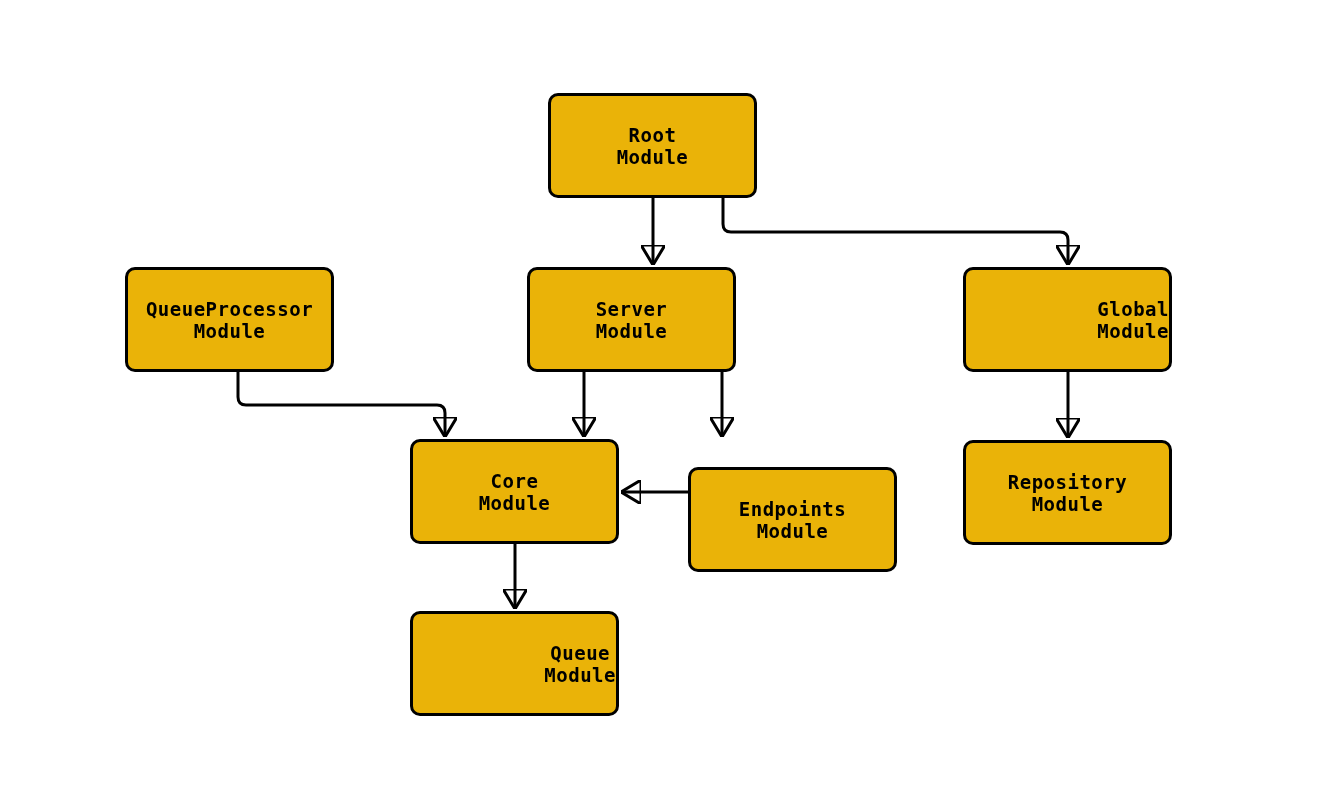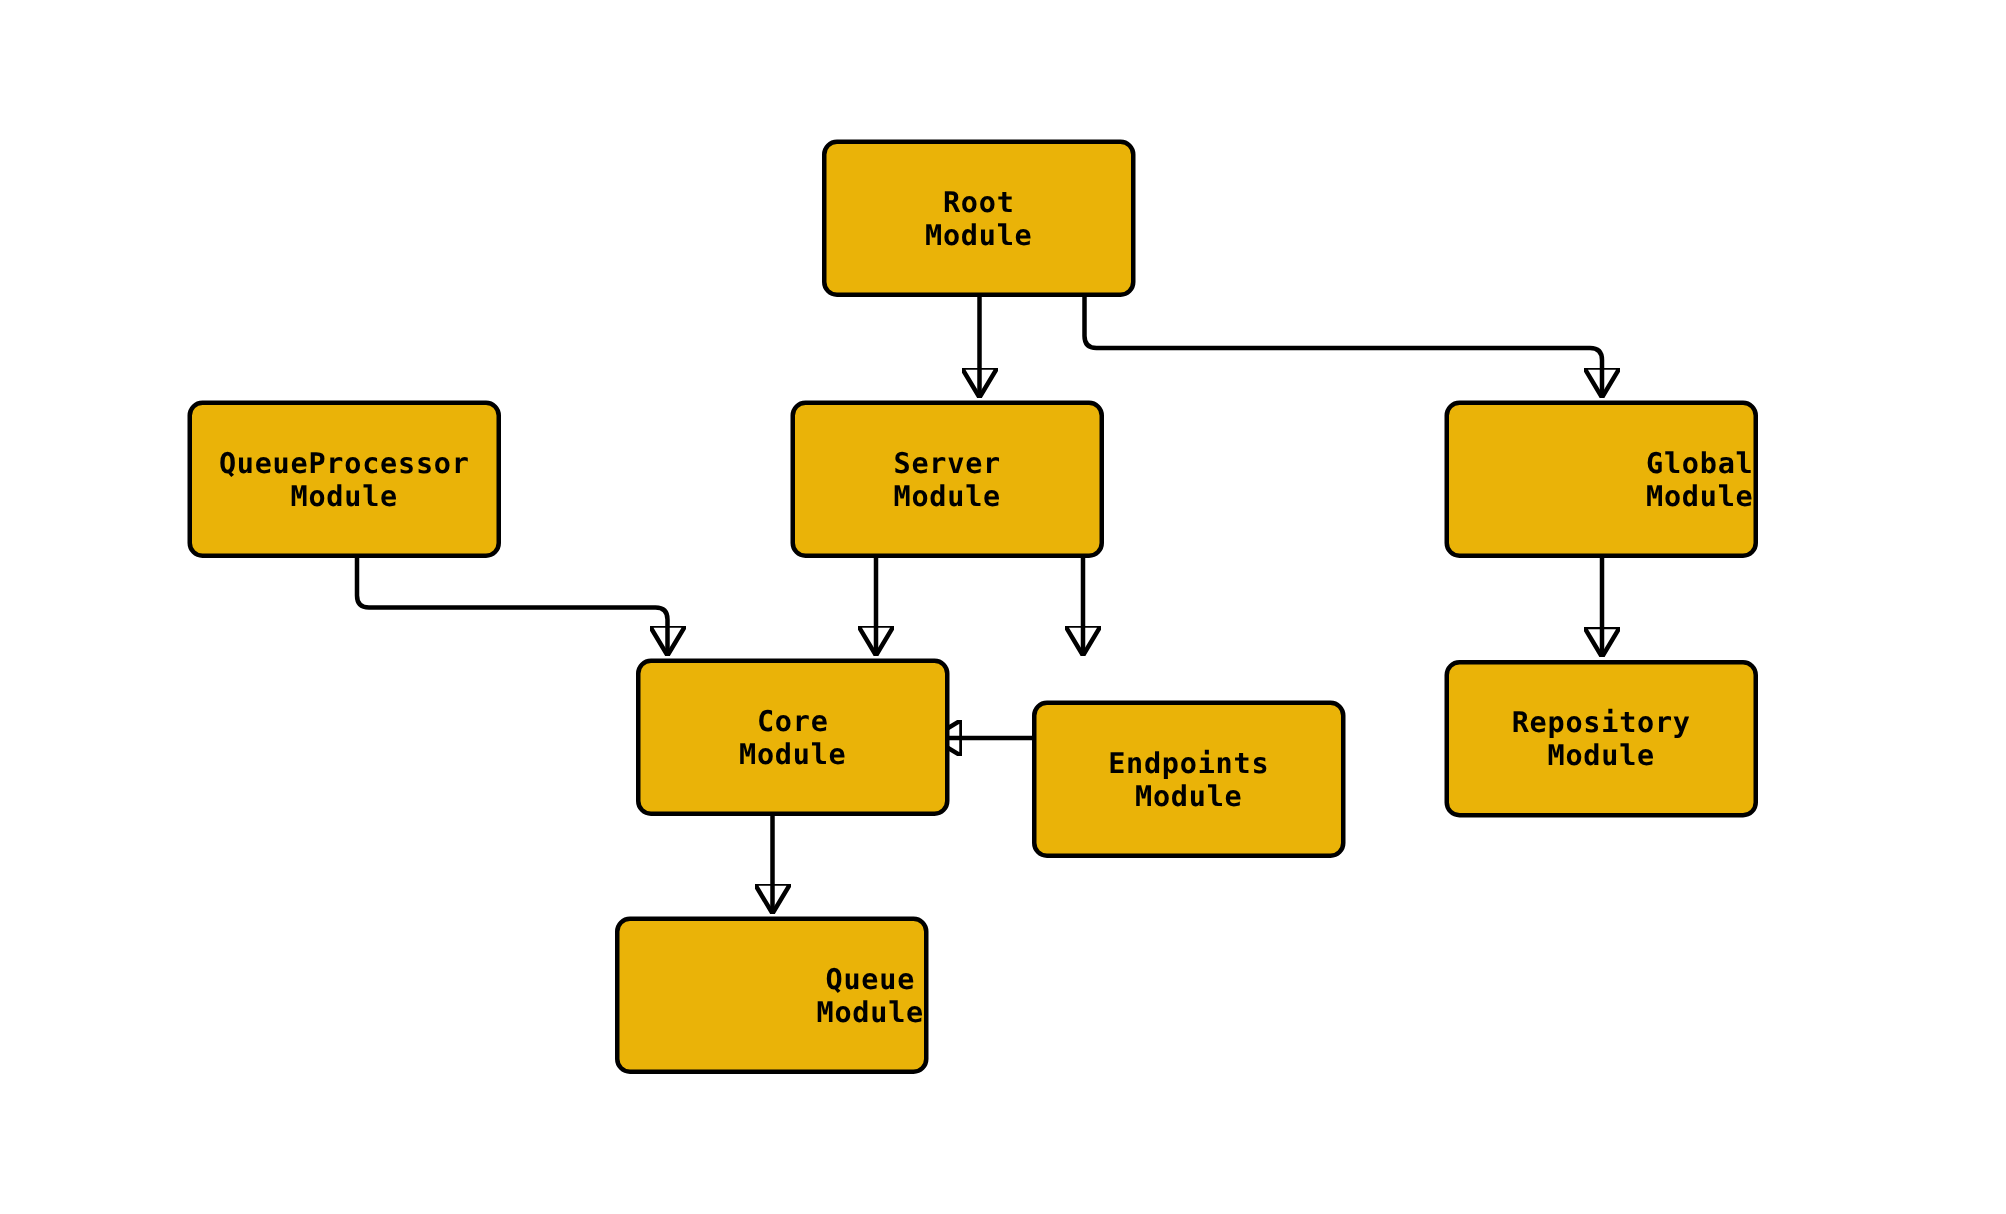--- a/index.html
+++ b/index.html
@@ -46,21 +46,21 @@
     font-weight: bold;
     line-height: 22px;
     color: #000000;
     letter-spacing: 0.5px;
   }
   
   .node-root          { left: 548px; top: 93px;  }
   .node-queueprocessor{ left: 125px; top: 267px; }
   .node-server        { left: 527px; top: 267px; }
   .node-global        { left: 963px; top: 267px; justify-content: flex-end; }
-  .node-core          { left: 424px; top: 439px; }
+  .node-core          { left: 410px; top: 439px; }
   .node-endpoints     { left: 688px; top: 439px; margin-top: 28px; }
   .node-repository    { left: 963px; top: 440px; }
   .node-queue         { left: 410px; top: 611px; justify-content: flex-end; }
 </style>
 </head>
 <body>
 
 <div class="canvas">
 
   <svg class="edges-layer" width="1337" height="809" viewBox="0 0 1337 809" xmlns="http://www.w3.org/2000/svg">

